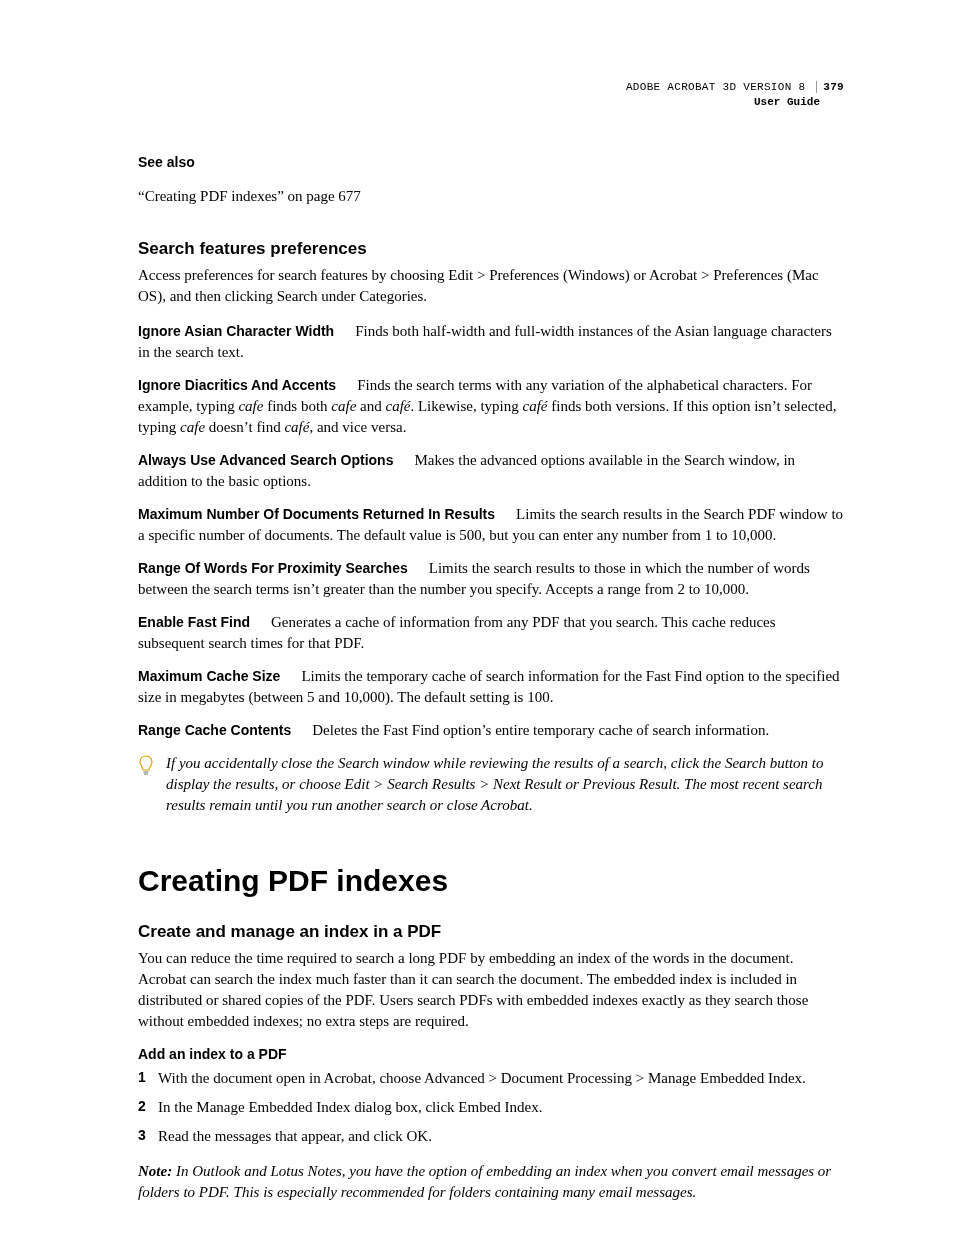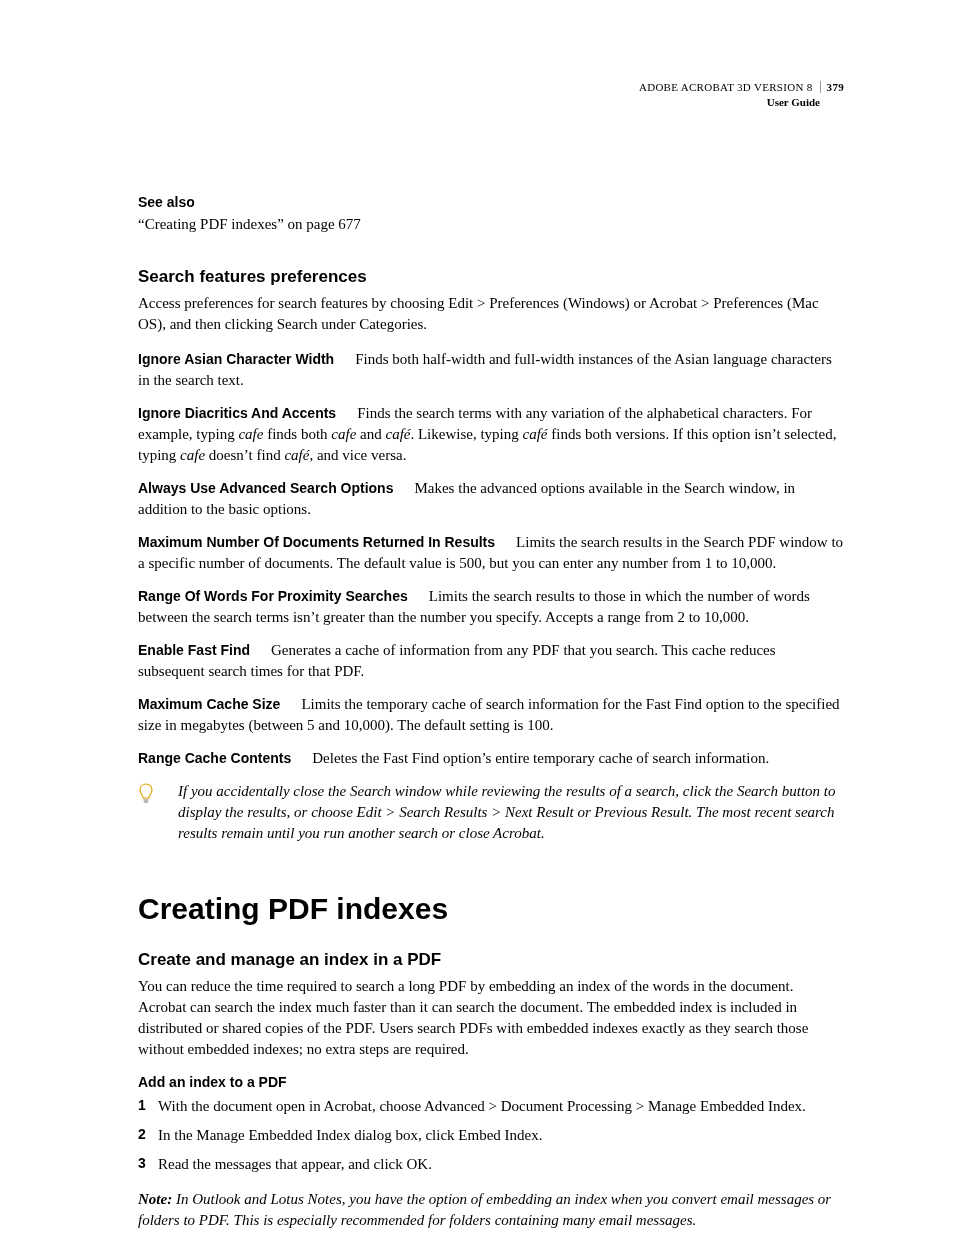--- a/index.html
+++ b/index.html
@@ -9,43 +9,43 @@
     font-family: "Minion Pro", Georgia, "Times New Roman", serif;
     color: #000;
     width: 954px;
   }
   .page {
     padding: 80px 110px 80px 138px;
     box-sizing: border-box;
   }
   .running-header {
     text-align: right;
-    font-family: Liberation Serif, serif;
+    font-family: Liberation Mono, monospace;
     font-size: 11px;
     line-height: 1.35;
-    margin-bottom: 84px;
+    margin-bottom: 44px;
   }
   .rh-line1 { letter-spacing: 0.3px; }
   .rh-line1 .page-num {
     font-weight: 700;
     padding-left: 6px;
     border-left: 1px solid #9a9a9a;
     margin-left: 4px;
   }
   .rh-line2 {
     font-weight: 700;
     padding-right: 24px;
   }
   .sans-bold {
     font-family: "Myriad Pro", "Segoe UI", Arial, sans-serif;
     font-weight: 700;
   }
   .see-also {
     font-size: 14px;
-    margin-bottom: 6px;
+    margin-bottom: 18px;
   }
   .see-also-link {
     font-size: 15px;
     margin-bottom: 34px;
   }
   h3.section-h {
     font-family: "Myriad Pro", "Segoe UI", Arial, sans-serif;
     font-weight: 700;
     font-size: 17px;
     margin: 0 0 6px 0;
@@ -63,21 +63,21 @@
   .term {
     font-family: "Myriad Pro", "Segoe UI", Arial, sans-serif;
     font-weight: 700;
     font-size: 14px;
     padding-right: 21px;
   }
   em { font-style: italic; }
   .tip {
     display: flex;
     align-items: flex-start;
-    gap: 24px;
+    gap: 12px;
     margin-top: 10px;
     margin-bottom: 48px;
   }
   .tip-icon {
     flex: 0 0 auto;
     margin-top: 2px;
   }
   .tip-text {
     font-style: italic;
     font-size: 15px;

